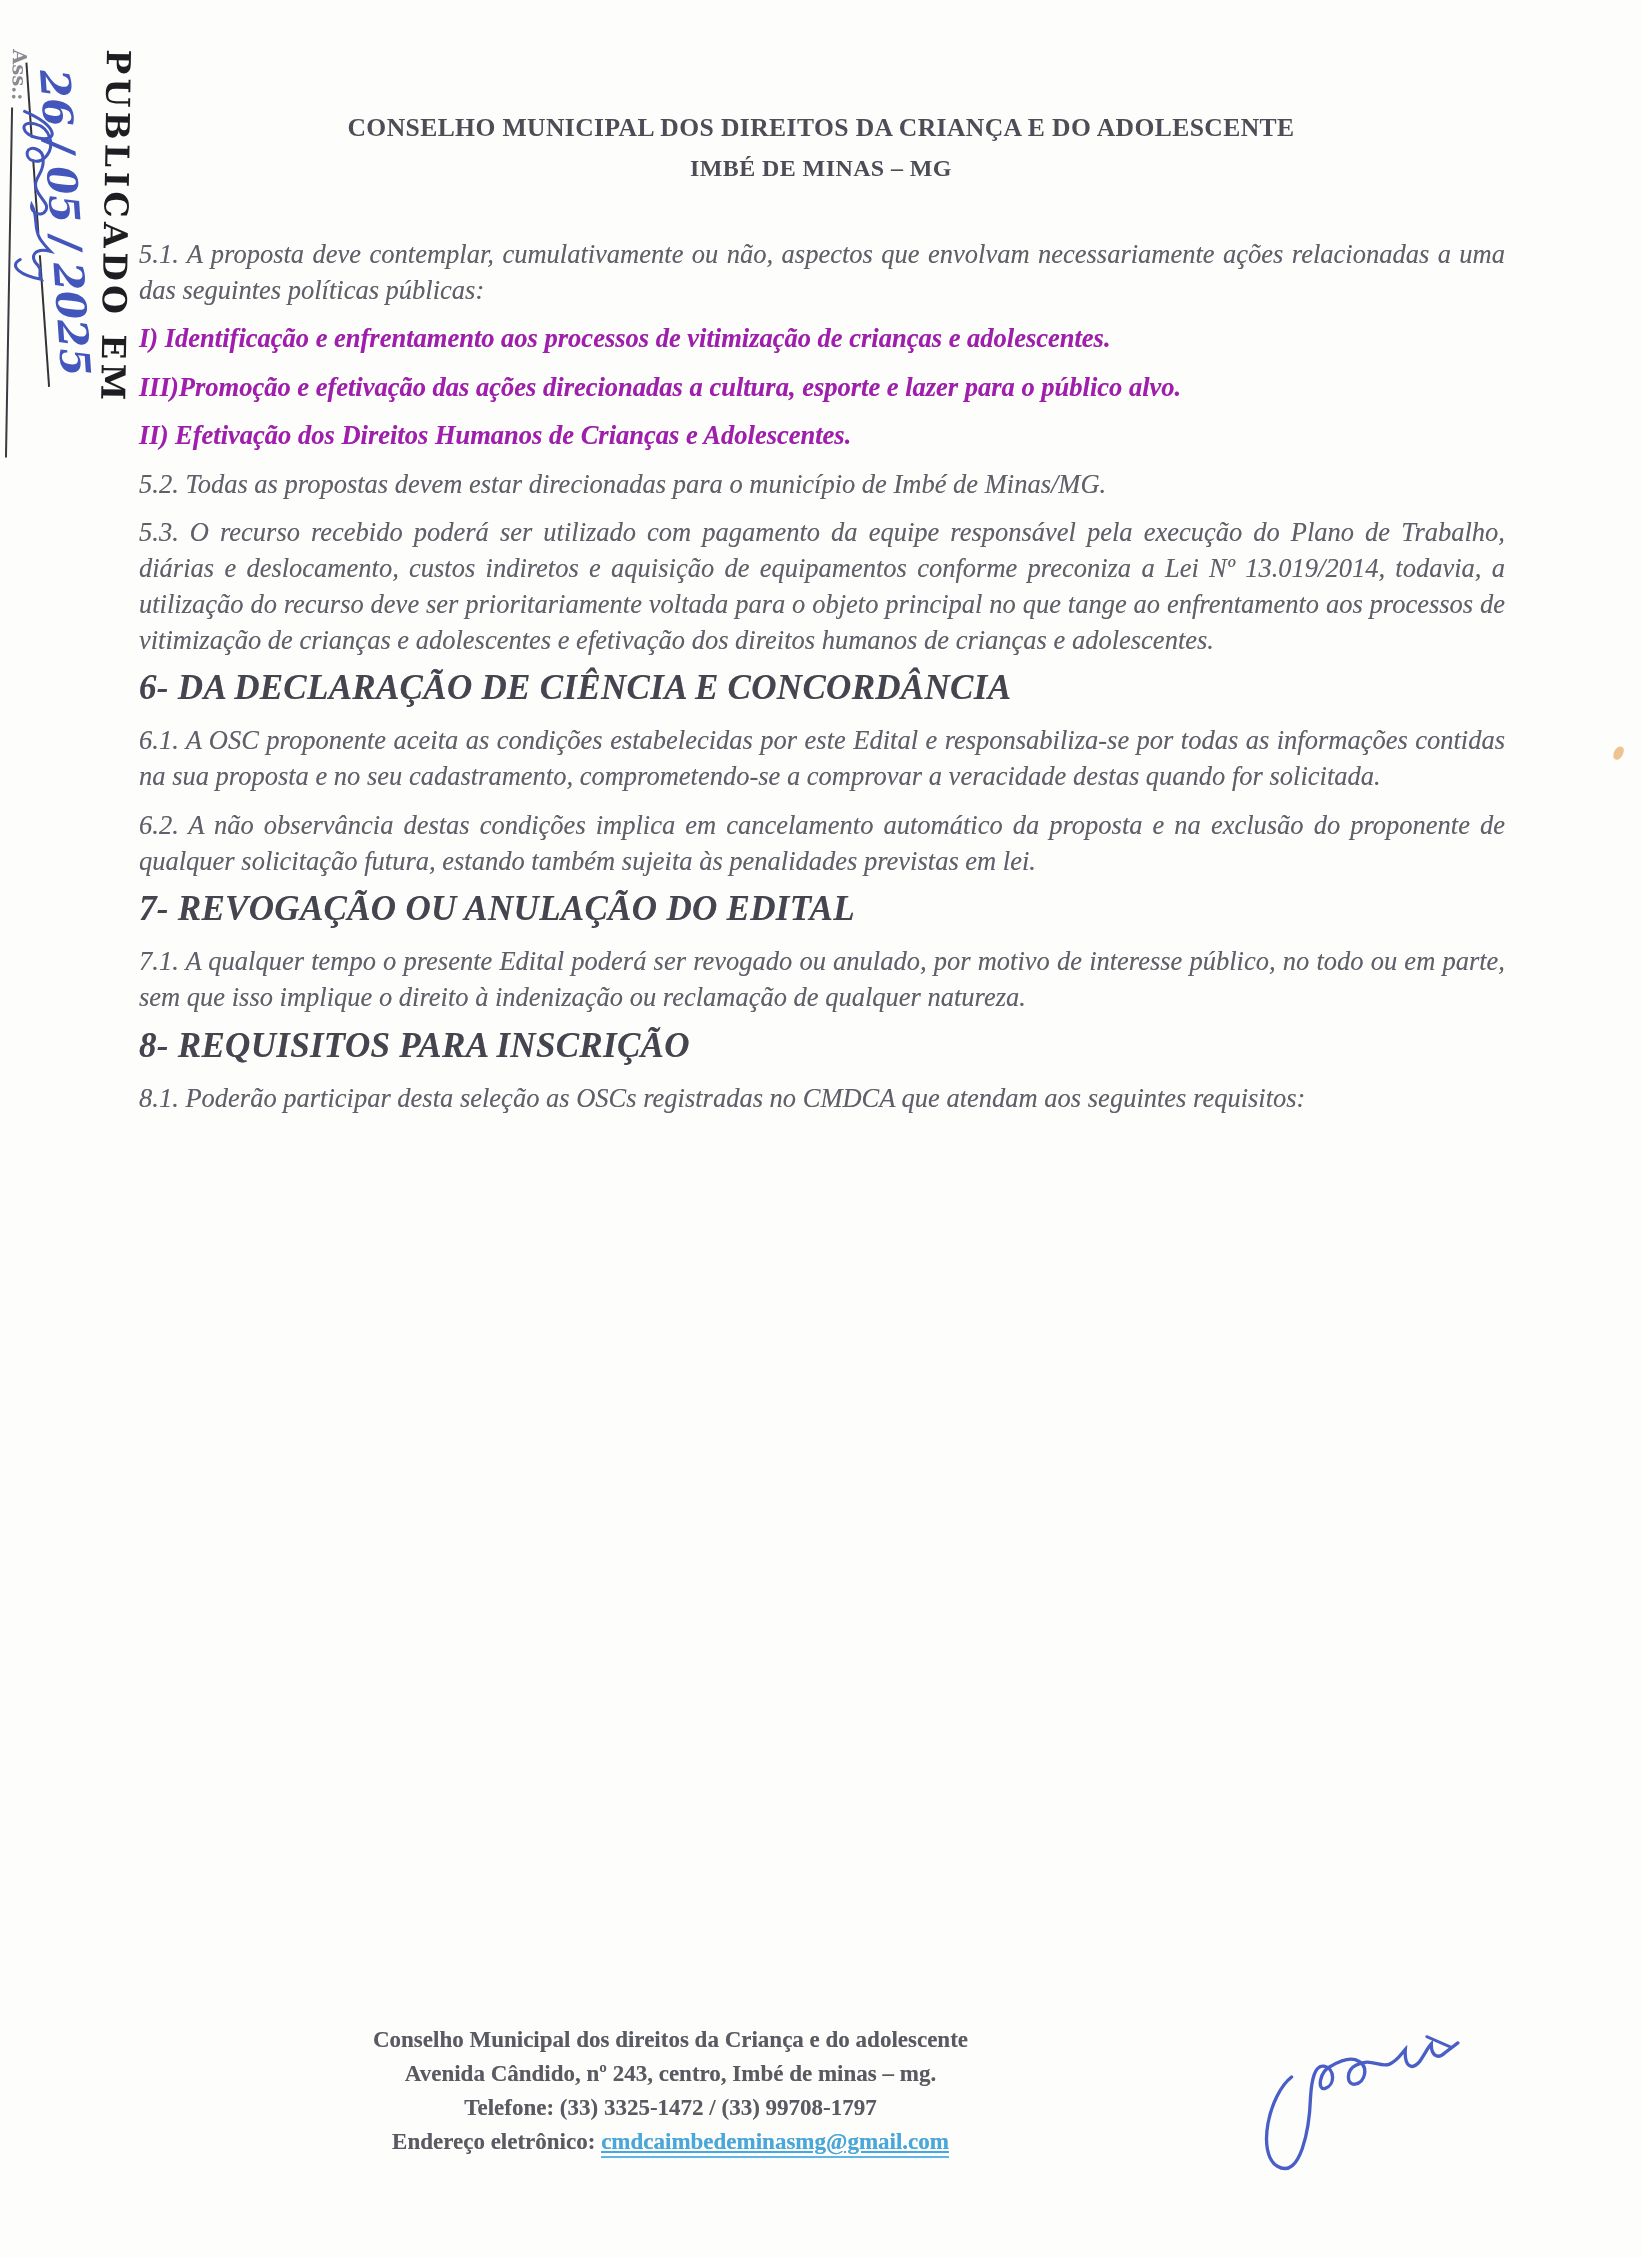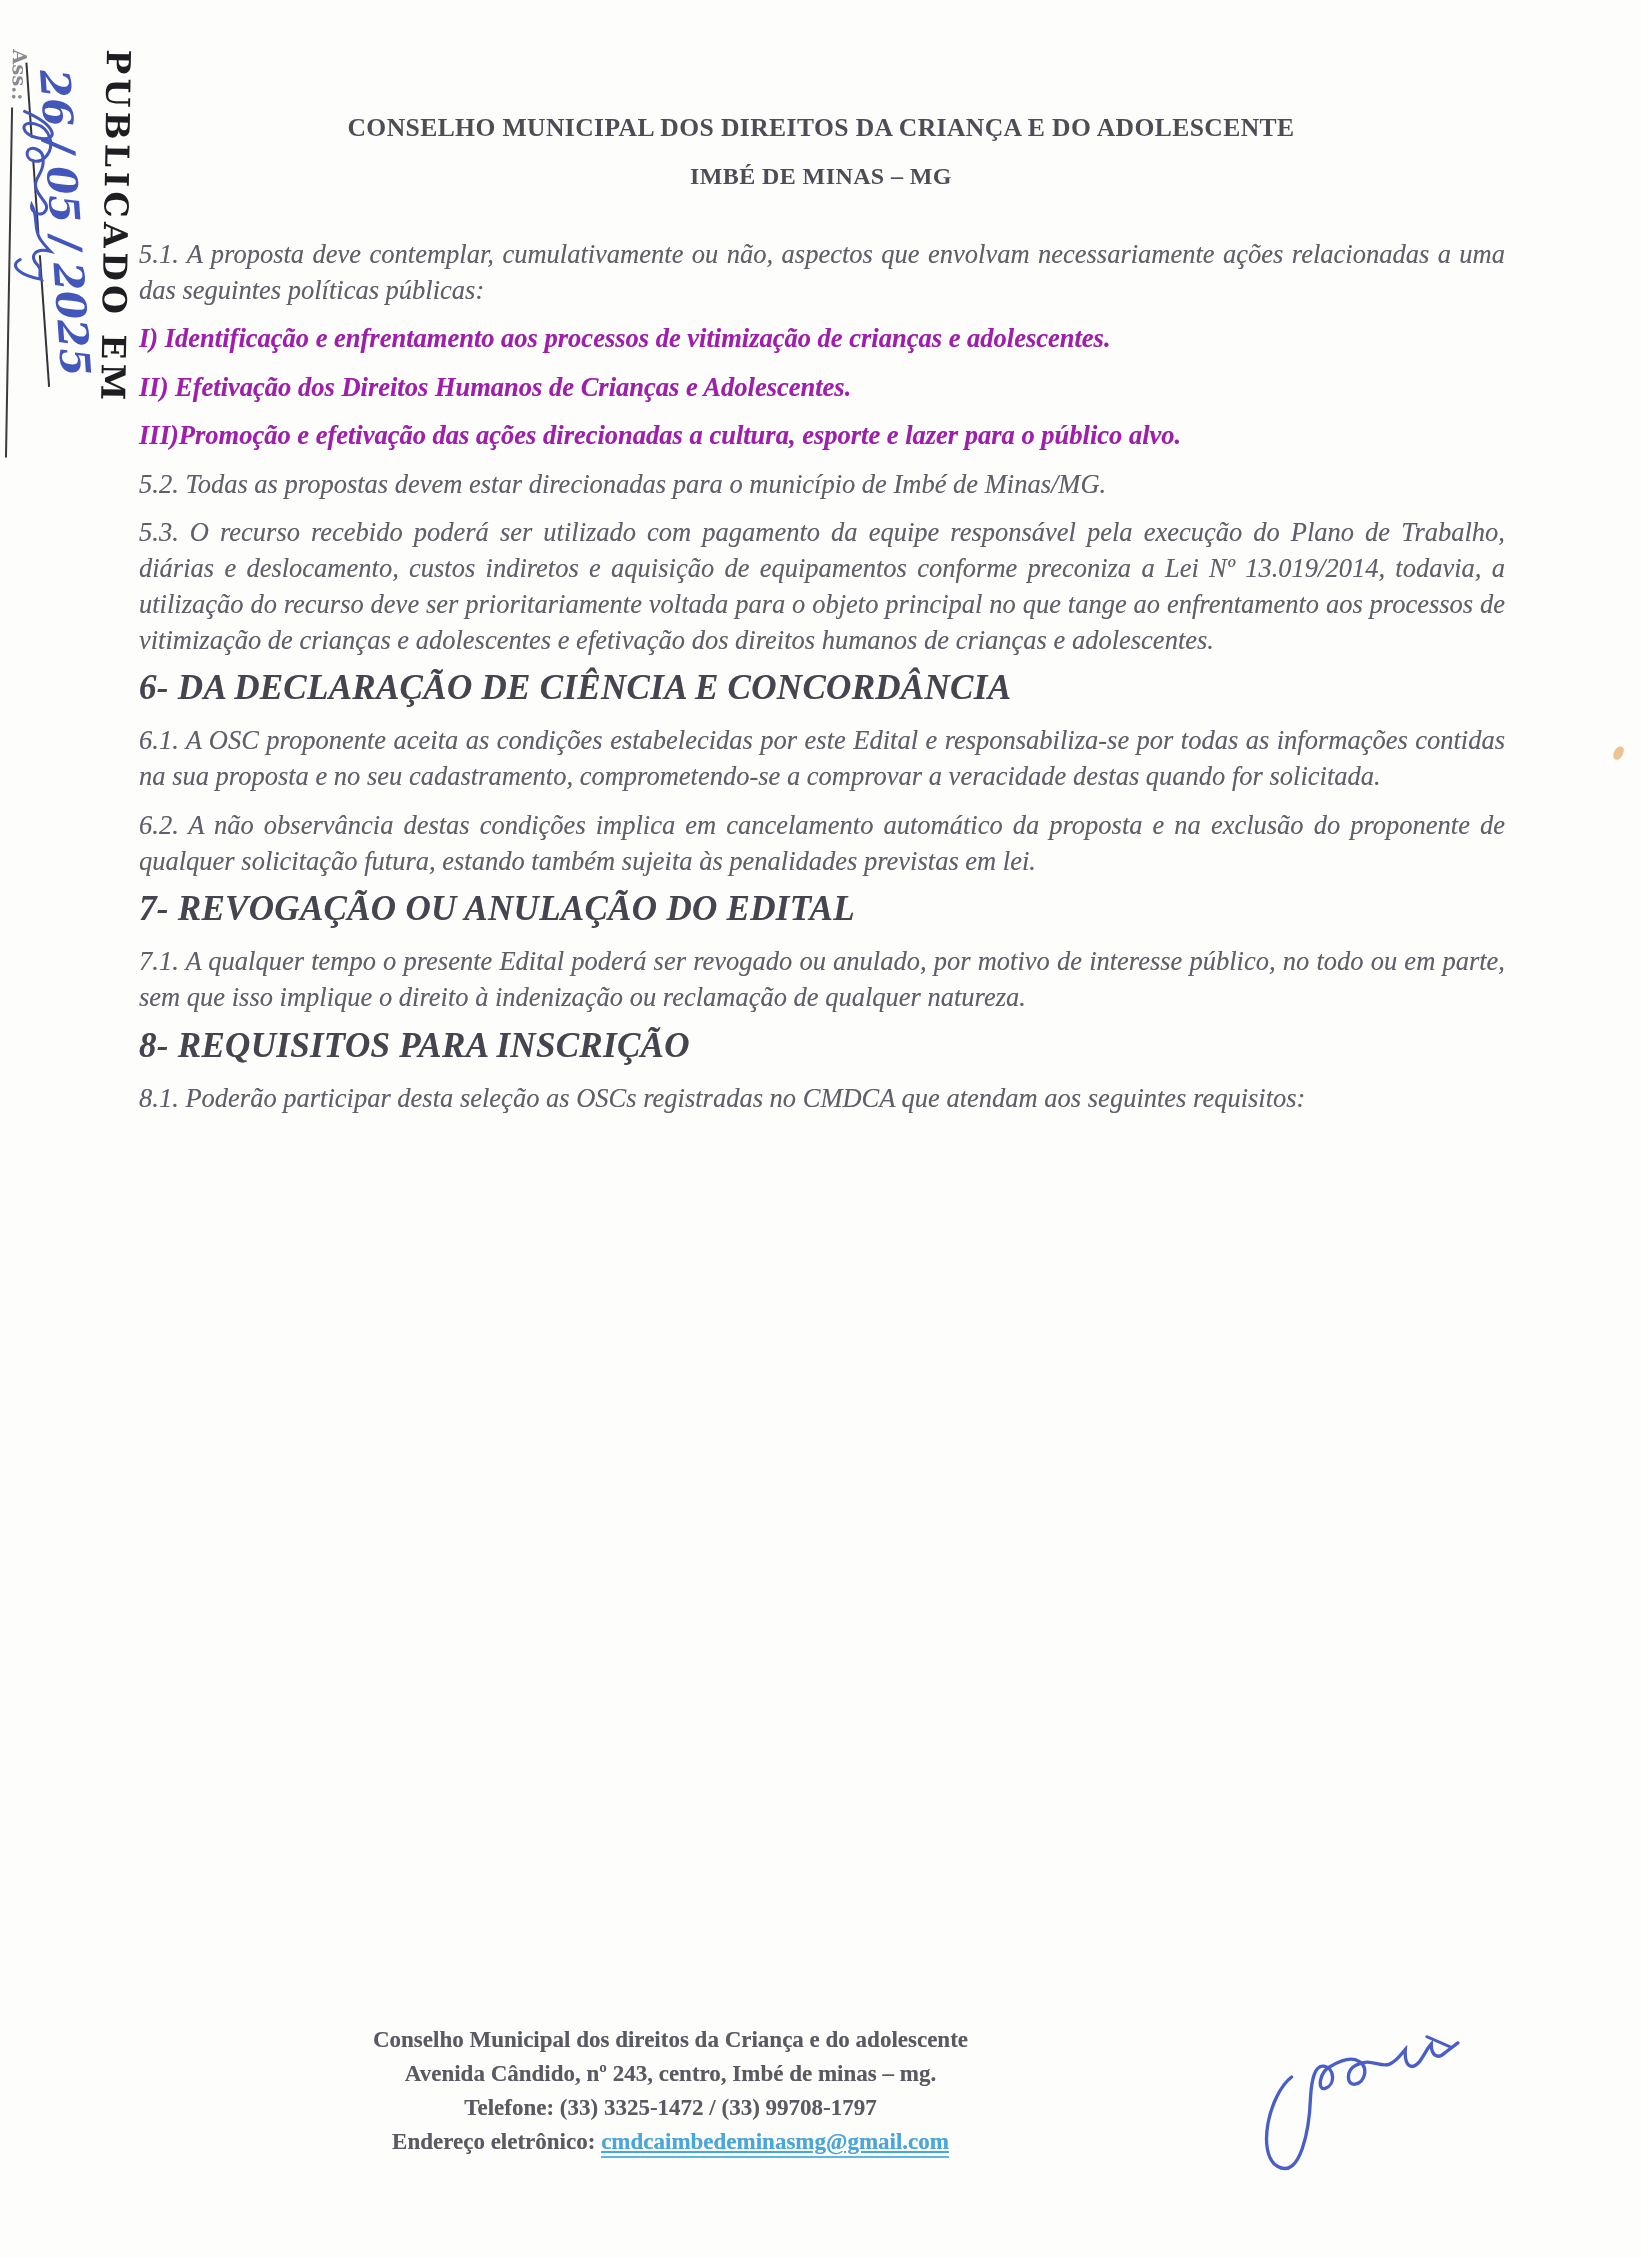--- a/index.html
+++ b/index.html
@@ -9,21 +9,21 @@
     background:#fdfdfb;
     font-family:"Liberation Serif", serif;
     overflow:hidden;
   }
   
   .doc-header{
     position:absolute;top:113px;left:141px;right:141px;
     text-align:center;color:#4d4d57;
   }
   .doc-header .line1{font-size:25.6px;font-weight:bold;letter-spacing:0.4px;}
-  .doc-header .line2{font-size:24px;font-weight:bold;margin-top:20px;letter-spacing:0.4px;}
+  .doc-header .line2{font-size:24px;font-weight:bold;margin-top:12px;letter-spacing:0.4px;}
   
   .content{
     position:absolute;top:236px;left:139px;width:1366px;
     color:#60606a;font-size:26.5px;
     text-shadow:0 0 0.4px rgba(96,96,106,.45);
   }
   .content p{margin:0 0 12.4px 0;line-height:36px;font-style:italic;}
   .content p.body{text-align:justify;}
   .content p.bold-item{font-weight:bold;color:#a21caf;text-align:justify;}
   .content p.heading{font-weight:bold;color:#45454f;font-size:35px;margin:10.6px 0 16px 0;letter-spacing:0.3px;}
@@ -91,22 +91,22 @@
   </div>
 
   <div class="doc-header">
     <div class="line1">CONSELHO MUNICIPAL DOS DIREITOS DA CRIANÇA E DO ADOLESCENTE</div>
     <div class="line2">IMBÉ DE MINAS – MG</div>
   </div>
 
   <div class="content">
     <p class="body">5.1. A proposta deve contemplar, cumulativamente ou não, aspectos que envolvam necessariamente ações relacionadas a uma das seguintes políticas públicas:</p>
     <p class="bold-item">I) Identificação e enfrentamento aos processos de vitimização de crianças e adolescentes.</p>
+    <p class="bold-item">III)Promoção e efetivação das ações direcionadas a cultura, esporte e lazer para o público alvo.</p>
     <p class="bold-item">II) Efetivação dos Direitos Humanos de Crianças e Adolescentes.</p>
-    <p class="bold-item">III)Promoção e efetivação das ações direcionadas a cultura, esporte e lazer para o público alvo.</p>
     <p class="body">5.2. Todas as propostas devem estar direcionadas para o município de Imbé de Minas/MG.</p>
     <p class="body">5.3. O recurso recebido poderá ser utilizado com pagamento da equipe responsável pela execução do Plano de Trabalho, diárias e deslocamento, custos indiretos e aquisição de equipamentos conforme preconiza a Lei Nº 13.019/2014, todavia, a utilização do recurso deve ser prioritariamente voltada para o objeto principal no que tange ao enfrentamento aos processos de vitimização de crianças e adolescentes e efetivação dos direitos humanos de crianças e adolescentes.</p>
     <p class="heading">6- DA DECLARAÇÃO DE CIÊNCIA E CONCORDÂNCIA</p>
     <p class="body">6.1. A OSC proponente aceita as condições estabelecidas por este Edital e responsabiliza-se por todas as informações contidas na sua proposta e no seu cadastramento, comprometendo-se a comprovar a veracidade destas quando for solicitada.</p>
     <p class="body">6.2. A não observância destas condições implica em cancelamento automático da proposta e na exclusão do proponente de qualquer solicitação futura, estando também sujeita às penalidades previstas em lei.</p>
     <p class="heading">7- REVOGAÇÃO OU ANULAÇÃO DO EDITAL</p>
     <p class="body">7.1. A qualquer tempo o presente Edital poderá ser revogado ou anulado, por motivo de interesse público, no todo ou em parte, sem que isso implique o direito à indenização ou reclamação de qualquer natureza.</p>
     <p class="heading">8- REQUISITOS PARA INSCRIÇÃO</p>
     <p class="body">8.1. Poderão participar desta seleção as OSCs registradas no CMDCA que atendam aos seguintes requisitos:</p>
   </div>

